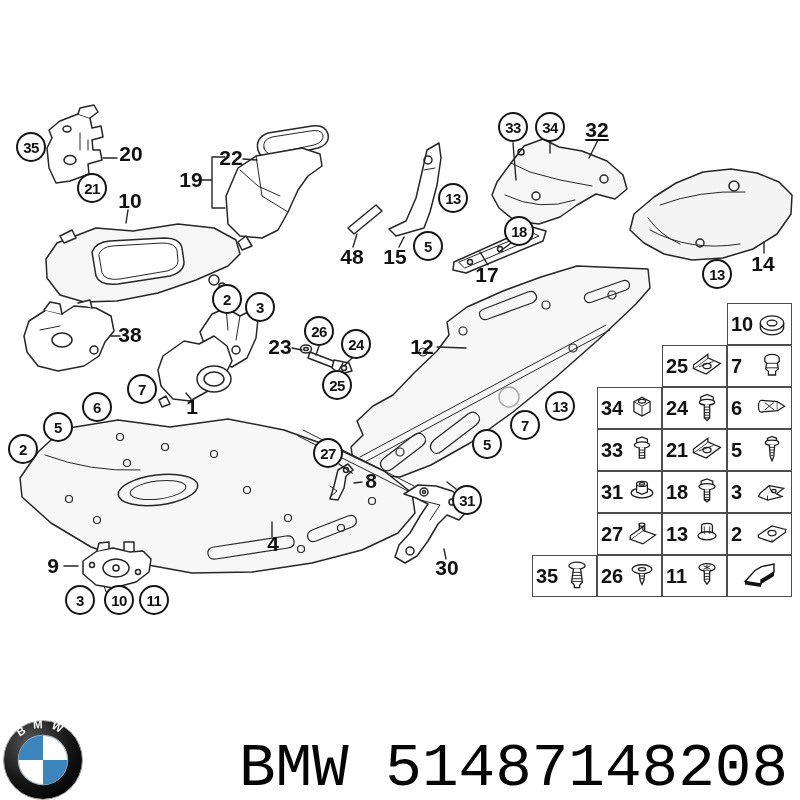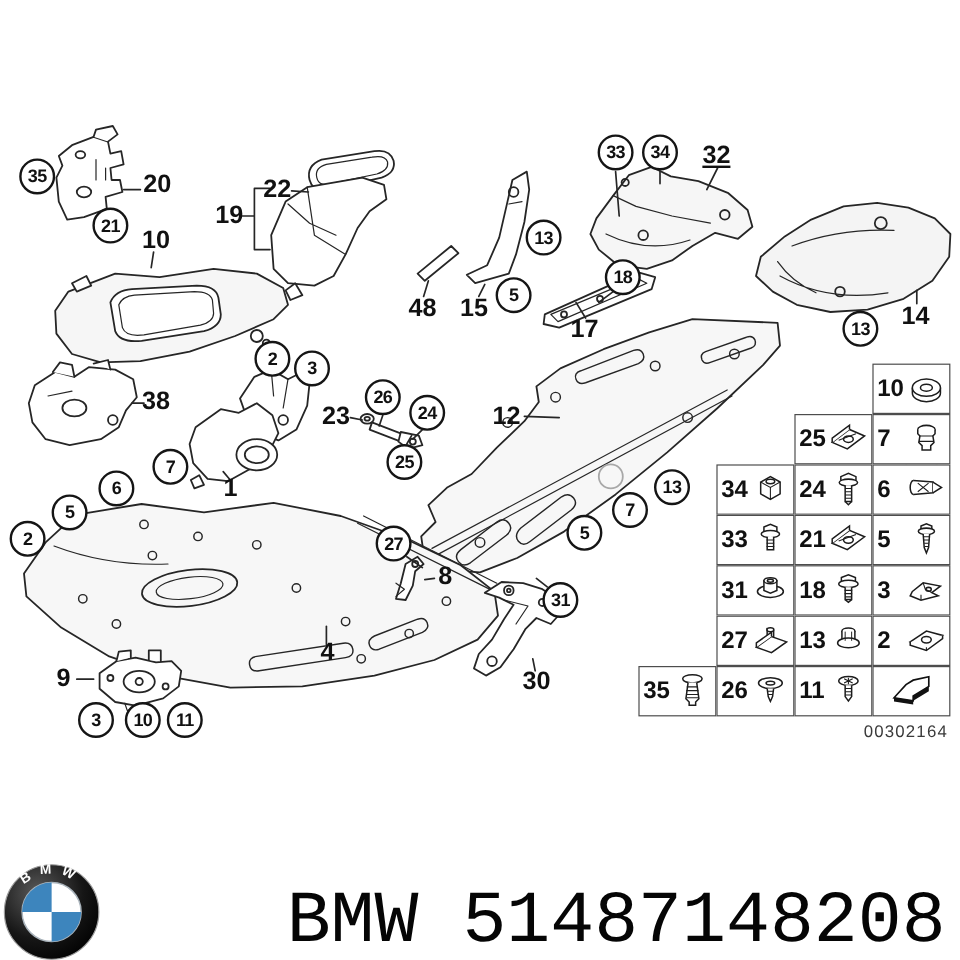--- a/index.html
+++ b/index.html
@@ -471,21 +471,20 @@
           <use href="#icon-pan-screw"></use>
         </svg>
       </div>
       <div class="gcell arrowcell" style="left: 727px; top: 555px;">
         <svg viewBox="0 0 40 40" class="gicon" fill="none" stroke="#1d1d1d" stroke-width="1.4">
           <use href="#icon-direction-arrow"></use>
         </svg>
       </div>
     </div>
 
-  <div class="img-code">00302164</div>
 
   <svg class="bmw-logo" viewBox="0 0 100 100">
     <defs>
       <radialGradient id="ringGrad" cx="35%" cy="30%" r="80%">
         <stop offset="0%" stop-color="#5a5a5a"></stop>
           <stop offset="60%" stop-color="#161616"></stop>
           <stop offset="100%" stop-color="#000"></stop>
       </radialGradient>
       <path id="logoArc" d="M11,50 A39,39 0 0 1 89,50" fill="none"></path>
     </defs>

